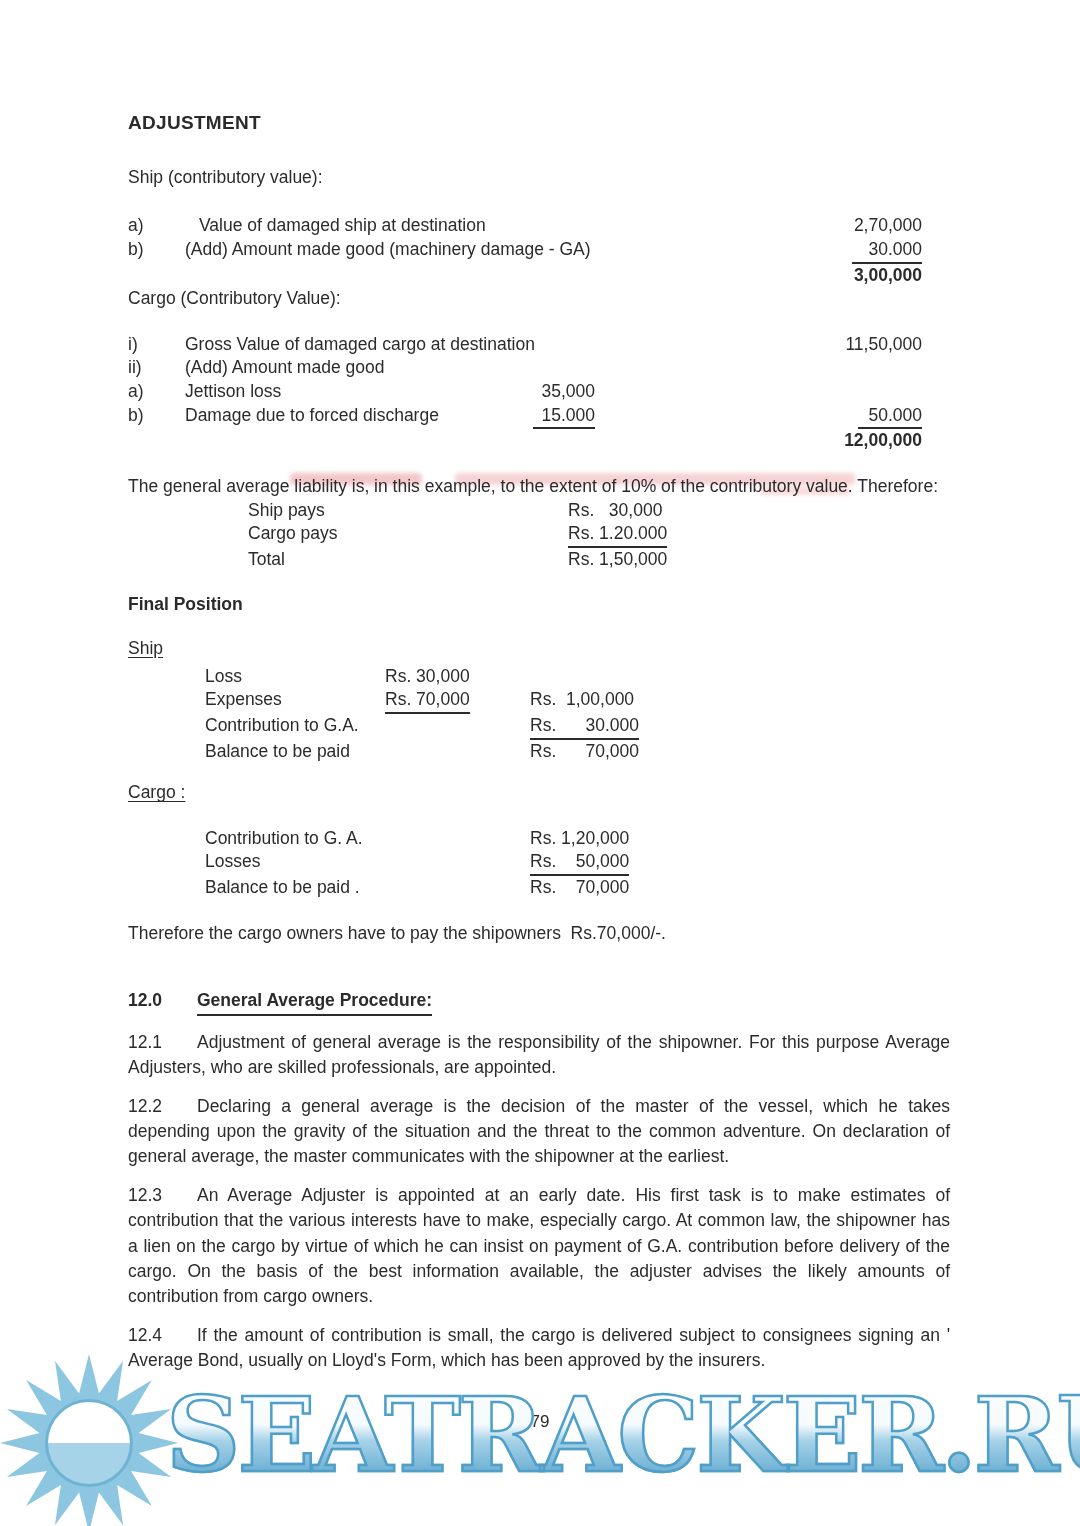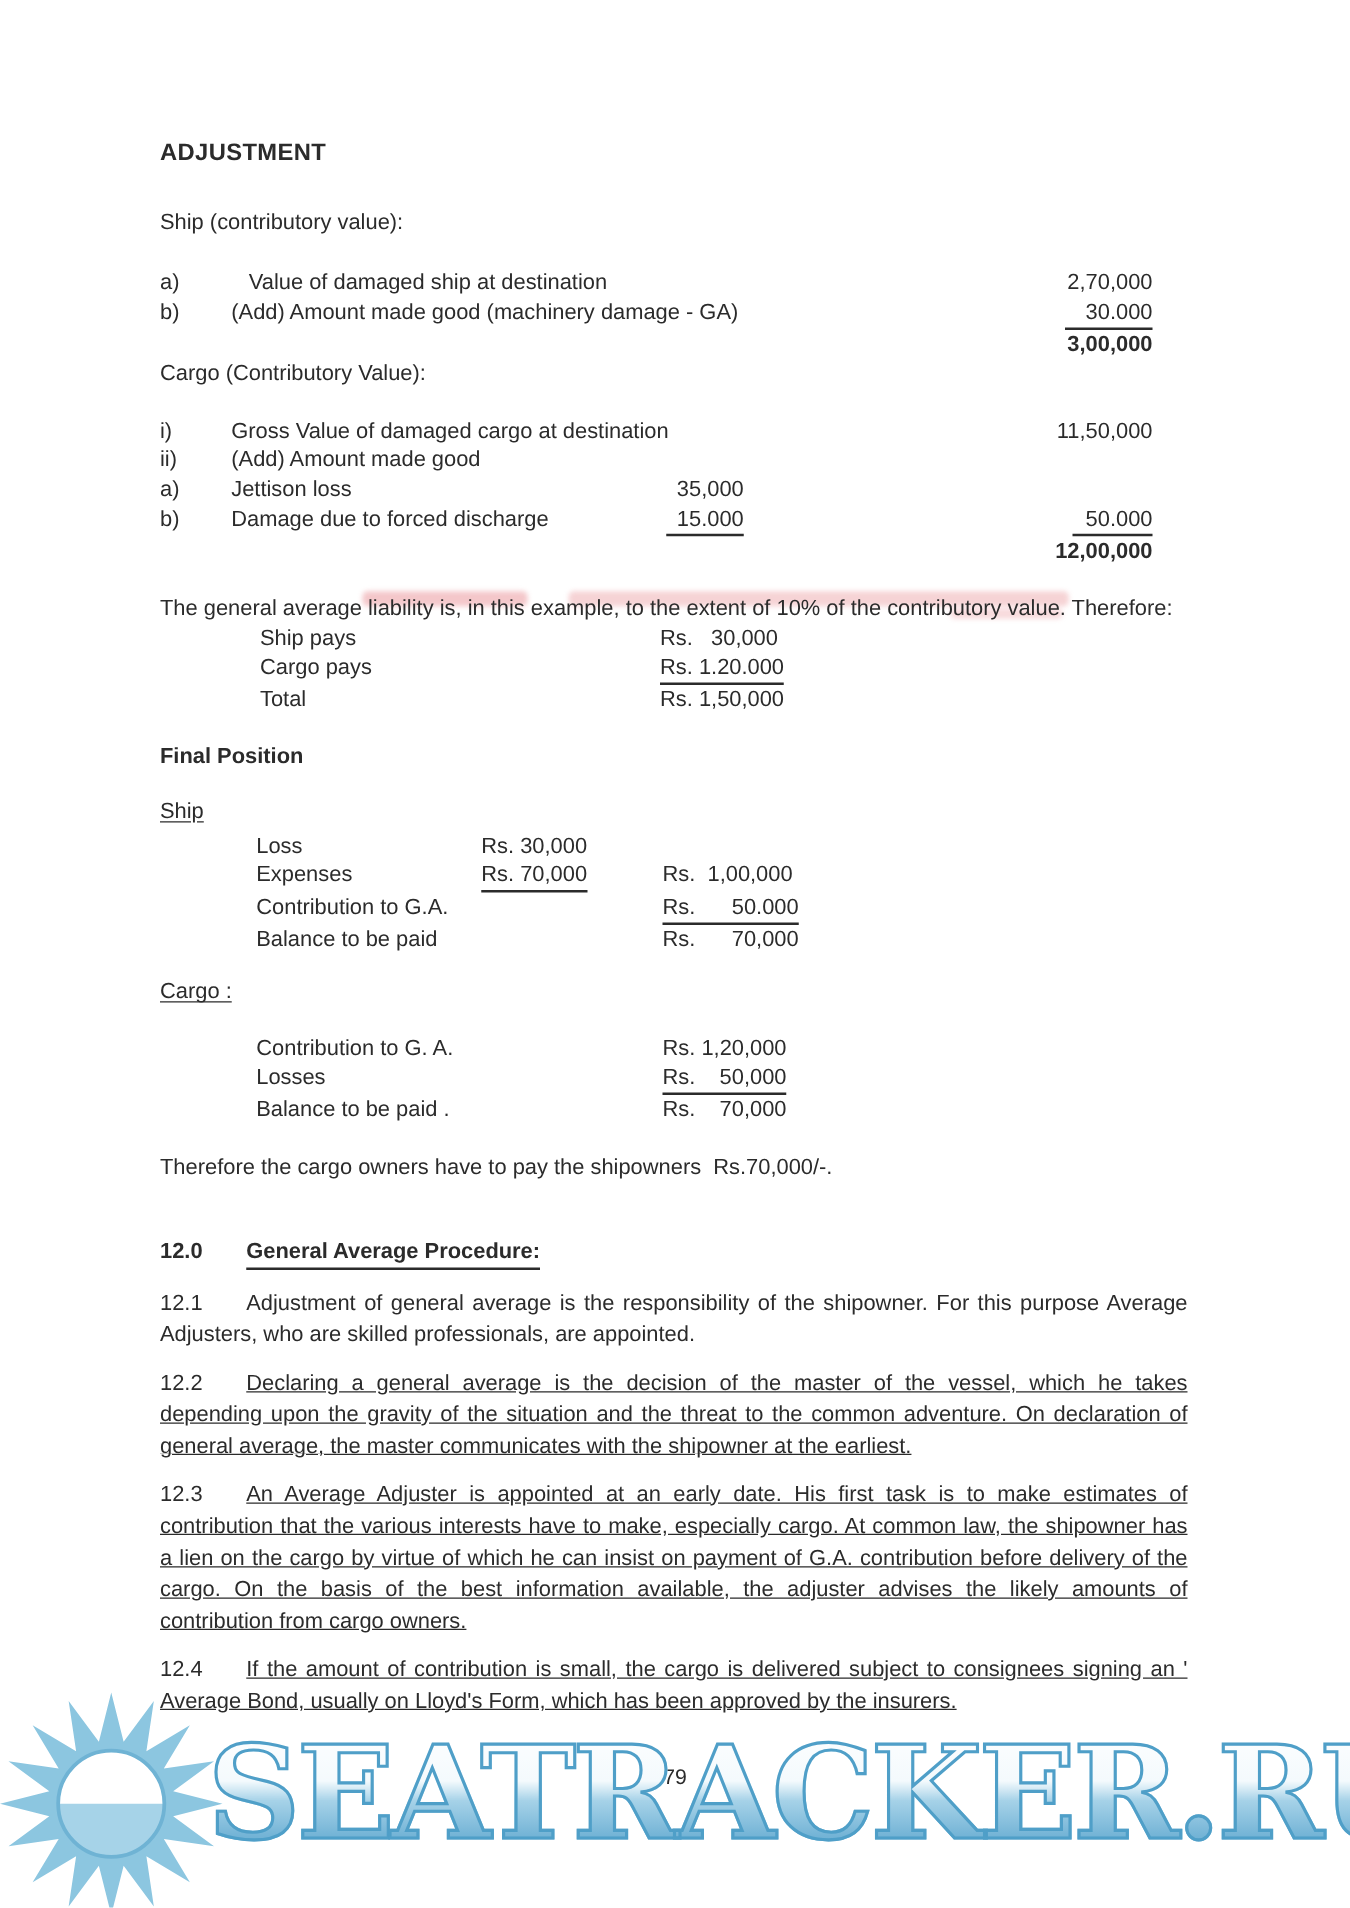--- a/index.html
+++ b/index.html
@@ -38,21 +38,21 @@
 
   .ub { border-bottom: 2px solid #2b2b2b; }
   .pad16 { padding-left: 16px; }
   .pad8  { padding-left: 8px; }
   .pad10 { padding-left: 10px; }
 
   .oneline { white-space: pre; margin: 20px 0 0 0; }
   .liability { margin: 22px 0 0 0; text-align: justify; }
 
   .pays { margin: 0 0 0 80px; }
-  .pays-row { display: grid; grid-template-columns: 320px auto; align-items: baseline; }
+  .pays-row { display: grid; grid-template-columns: 320px auto; align-items: baseline; margin-left: 40px; }
   .pays-row > span { justify-self: start; white-space: pre; }
 
   .final-head { font-weight: bold; margin: 22px 0 0 0; }
   .ship-head, .cargo-head {
     margin: 20px 0 0 0;
     text-decoration: underline;
     text-underline-offset: 3px;
   }
   .cargo-head { margin-top: 18px; }
 
@@ -64,21 +64,21 @@
   .cargo-row { display: grid; grid-template-columns: 325px auto; align-items: baseline; }
   .cargo-row > span { justify-self: start; white-space: pre; }
 
   .conclusion { margin: 22px 0 0 0; white-space: pre; }
 
   .proc-head { display: flex; margin: 44px 0 0 0; }
   .proc-num { width: 69px; font-weight: bold; }
   .proc-title { font-weight: bold; border-bottom: 2px solid #2b2b2b; padding-bottom: 1px; }
 
   .para { text-align: justify; line-height: 1.45; margin: 14px 0 0 0; }
-  .para + .para { margin-top: 13px; text-decoration: underline; }
+  .para + .para { margin-top: 13px; }
   .pnum { display: inline-block; min-width: 69px; }
 
   .page-number {
     position: absolute; left: 0; right: 0; top: 1412px;
     text-align: center; font-size: 17px; color: #2b2b2b; z-index: 2;
   }
 
   
   .artifact { position: absolute; border-radius: 4px; filter: blur(2px); z-index: 0; }
   .artifact.a1 { left: 290px; top: 473px; width: 132px; height: 12px;
@@ -202,21 +202,21 @@
       <span></span>
     </div>
     <div class="fin-row">
       <span>Expenses</span>
       <span class="ub">Rs. 70,000</span>
       <span>Rs.  1,00,000</span>
     </div>
     <div class="fin-row">
       <span>Contribution to G.A.</span>
       <span></span>
-      <span class="ub">Rs.      50.000</span>
+      <span class="ub">Rs.      30.000</span>
     </div>
     <div class="fin-row">
       <span>Balance to be paid</span>
       <span></span>
       <span>Rs.      70,000</span>
     </div>
   </div>
 
   <p class="cargo-head">Cargo :</p>
 

